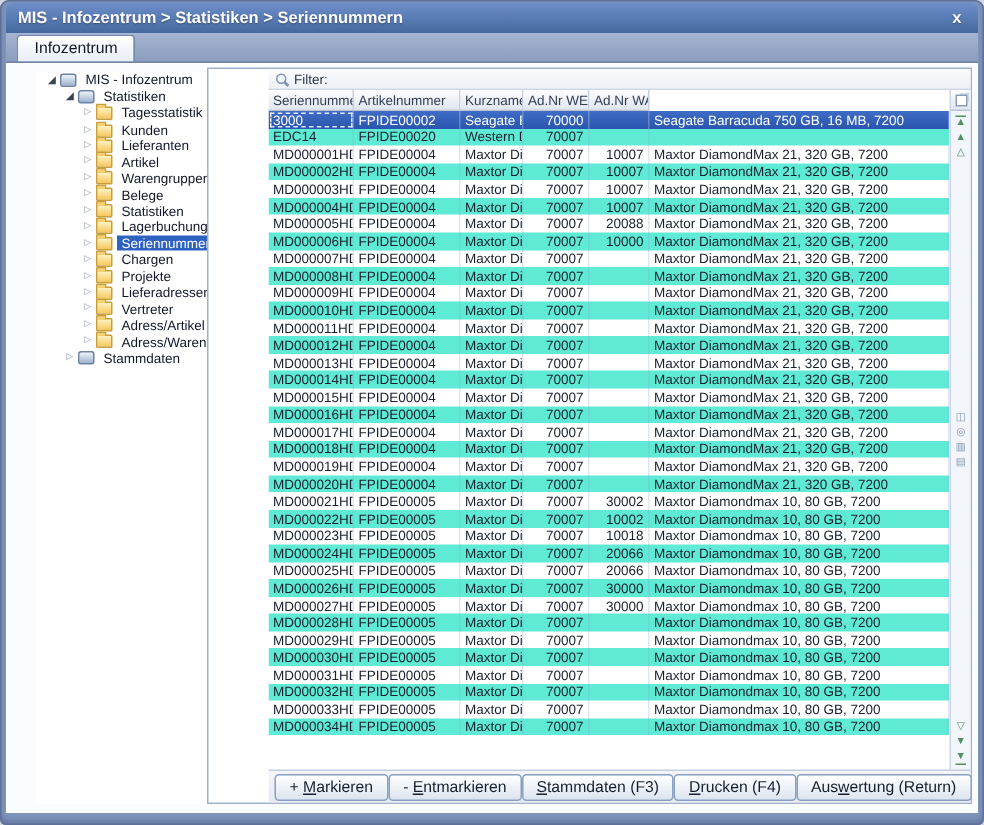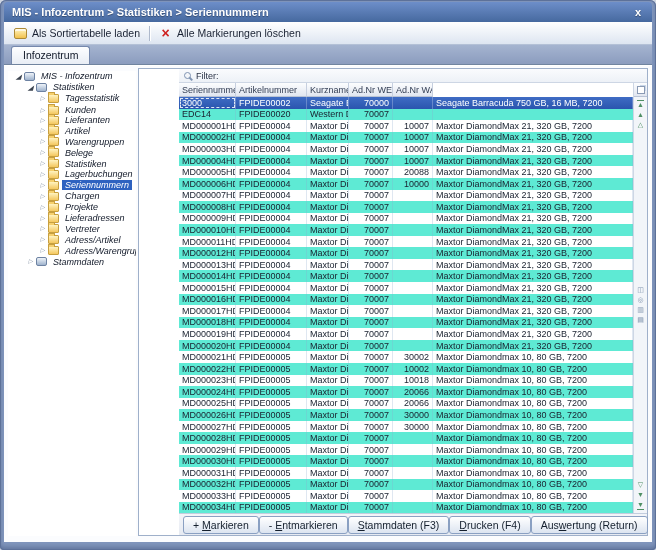--- a/index.html
+++ b/index.html
@@ -53,21 +53,21 @@
     background:linear-gradient(#fdfeff,#e8edf5);
     border:1px solid #7588ac; border-bottom:none;
     border-radius:3px 3px 0 0;
     padding:2px 11px 3px; font-size:10.5px; color:#101828;
   }
 
   
   .page { position:relative; flex:1; background:#fbfcfe; border-top:1px solid #fff; }
 
   
-  .tree { position:absolute; left:4px; top:5px; width:128px; bottom:6px; background:#fff; overflow:hidden; font-size:9px; color:#101828;font-style:italic; }
+  .tree { position:absolute; left:20px; top:5px; width:128px; bottom:6px; background:#fff; overflow:hidden; font-size:9px; color:#101828; }
   .titem { height:10.9px; display:flex; align-items:center; white-space:nowrap; }
   .texp { width:9px; flex:none; font-size:6px; color:#8a97a8; text-align:center; line-height:9px; }
   .texp.exp { font-size:7px; color:#3c4450; }
   .ticon { width:11px; height:9px; flex:none; margin:0 3px 0 1px; position:relative; }
   .icon-folder { background:linear-gradient(#fff3c0,#f4c75e); border:1px solid #c79f3f; border-radius:1px; }
   .icon-folder::before { content:""; position:absolute; top:-3px; left:-1px; width:5px; height:2px;
     background:#f6d06e; border:1px solid #c79f3f; border-bottom:none; border-radius:1px 1px 0 0; }
   .icon-app { background:linear-gradient(#eef3f9,#9fb3cd); border:1px solid #6d82a2; border-radius:2px; }
   .titem .lbl { padding:0 3px; line-height:10px; }
   .titem.selected .lbl { background:#2e62c0; color:#fff; }
@@ -131,31 +131,20 @@
 </head>
 <body>
 
 <div id="window">
 
   <div class="titlebar">
     <span>MIS - Infozentrum &gt; Statistiken &gt; Seriennummern</span>
     <span class="close-x">x</span>
   </div>
 
-  <div class="toolbar">
-      <div class="tbtn">
-        <span class="load-table-icon"></span>
-        <span>Als Sortiertabelle laden</span>
-      </div>
-      <span class="tsep"></span>
-      <div class="tbtn">
-        <span class="clear-marks-icon">×</span>
-        <span>Alle Markierungen löschen</span>
-      </div>
-    </div>
 
   <div class="tabstrip">
     <div class="tab">
       <span>Infozentrum</span>
     </div>
   </div>
 
   <div class="page">
 
     <div class="tree">

